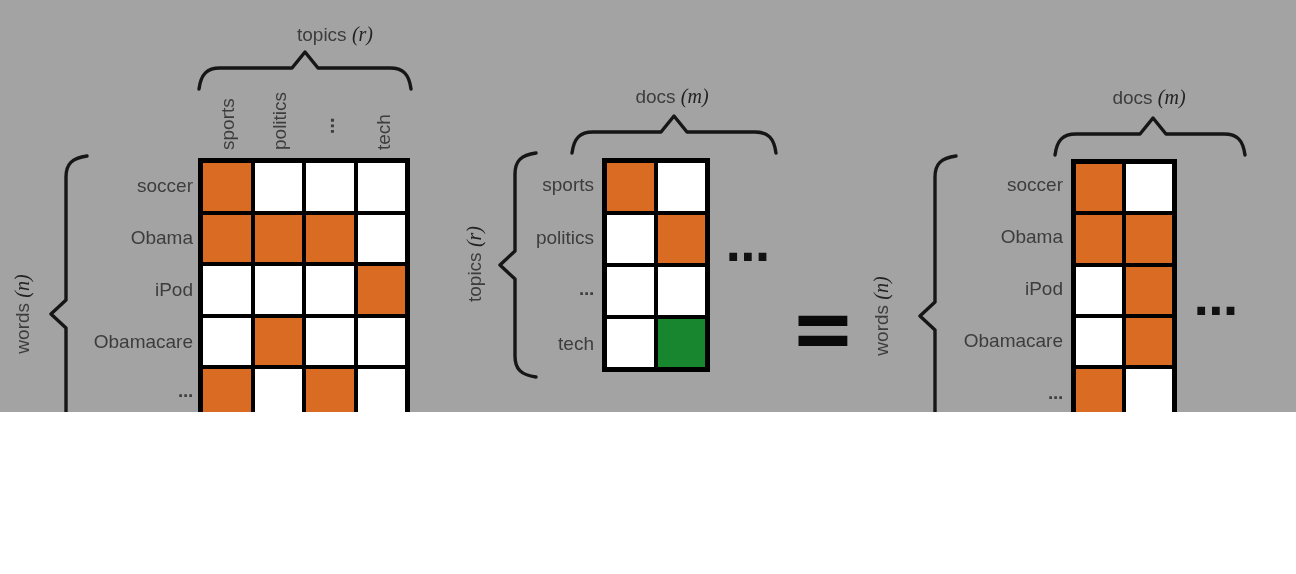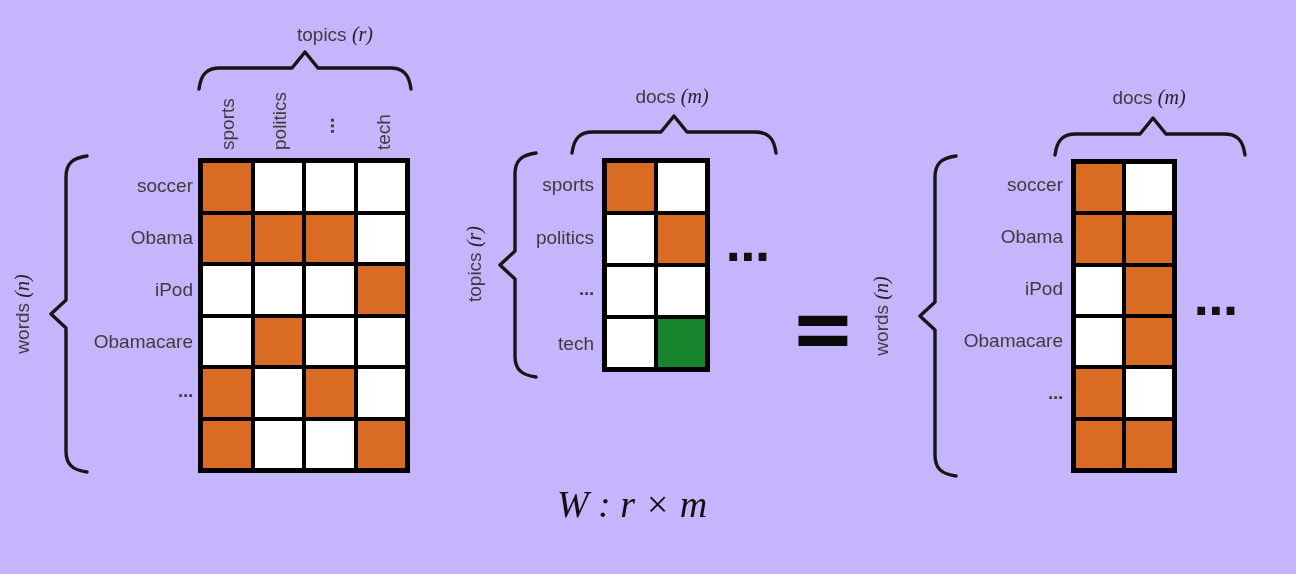--- a/index.html
+++ b/index.html
@@ -1,16 +1,16 @@
 <!DOCTYPE html>
 <html style="--orange: #d96b23; --green: #17862f; --line: #000000; --label: #3d3d3d; --math: #101010;"><head>
 <meta charset="utf-8">
 <style>
   html,body{margin:0;padding:0;background:#fff;}
-  #canvas{position:relative;width:1296px;height:574px;background:#c4b5fd;overflow:hidden;
+  #canvas{position:relative;width:1296px;height:412px;background:#a3a3a3;overflow:hidden;
           font-family:"Liberation Sans",sans-serif;}
   .grid{position:absolute;display:grid;background:var(--line);box-sizing:border-box;
         padding:5px;gap:4px;}
   .cell{width:100%;height:100%;}
   .cell.O{background:var(--orange);}
   .cell.G{background:var(--green);}
   .cell.W{background:#ffffff;}
   .rlab{position:absolute;height:24px;line-height:24px;text-align:right;
         font-size:19px;color:var(--label);white-space:nowrap;}
   .rlab.dots{font-size:15px;font-family:"DejaVu Sans",sans-serif;font-weight:bold;}

